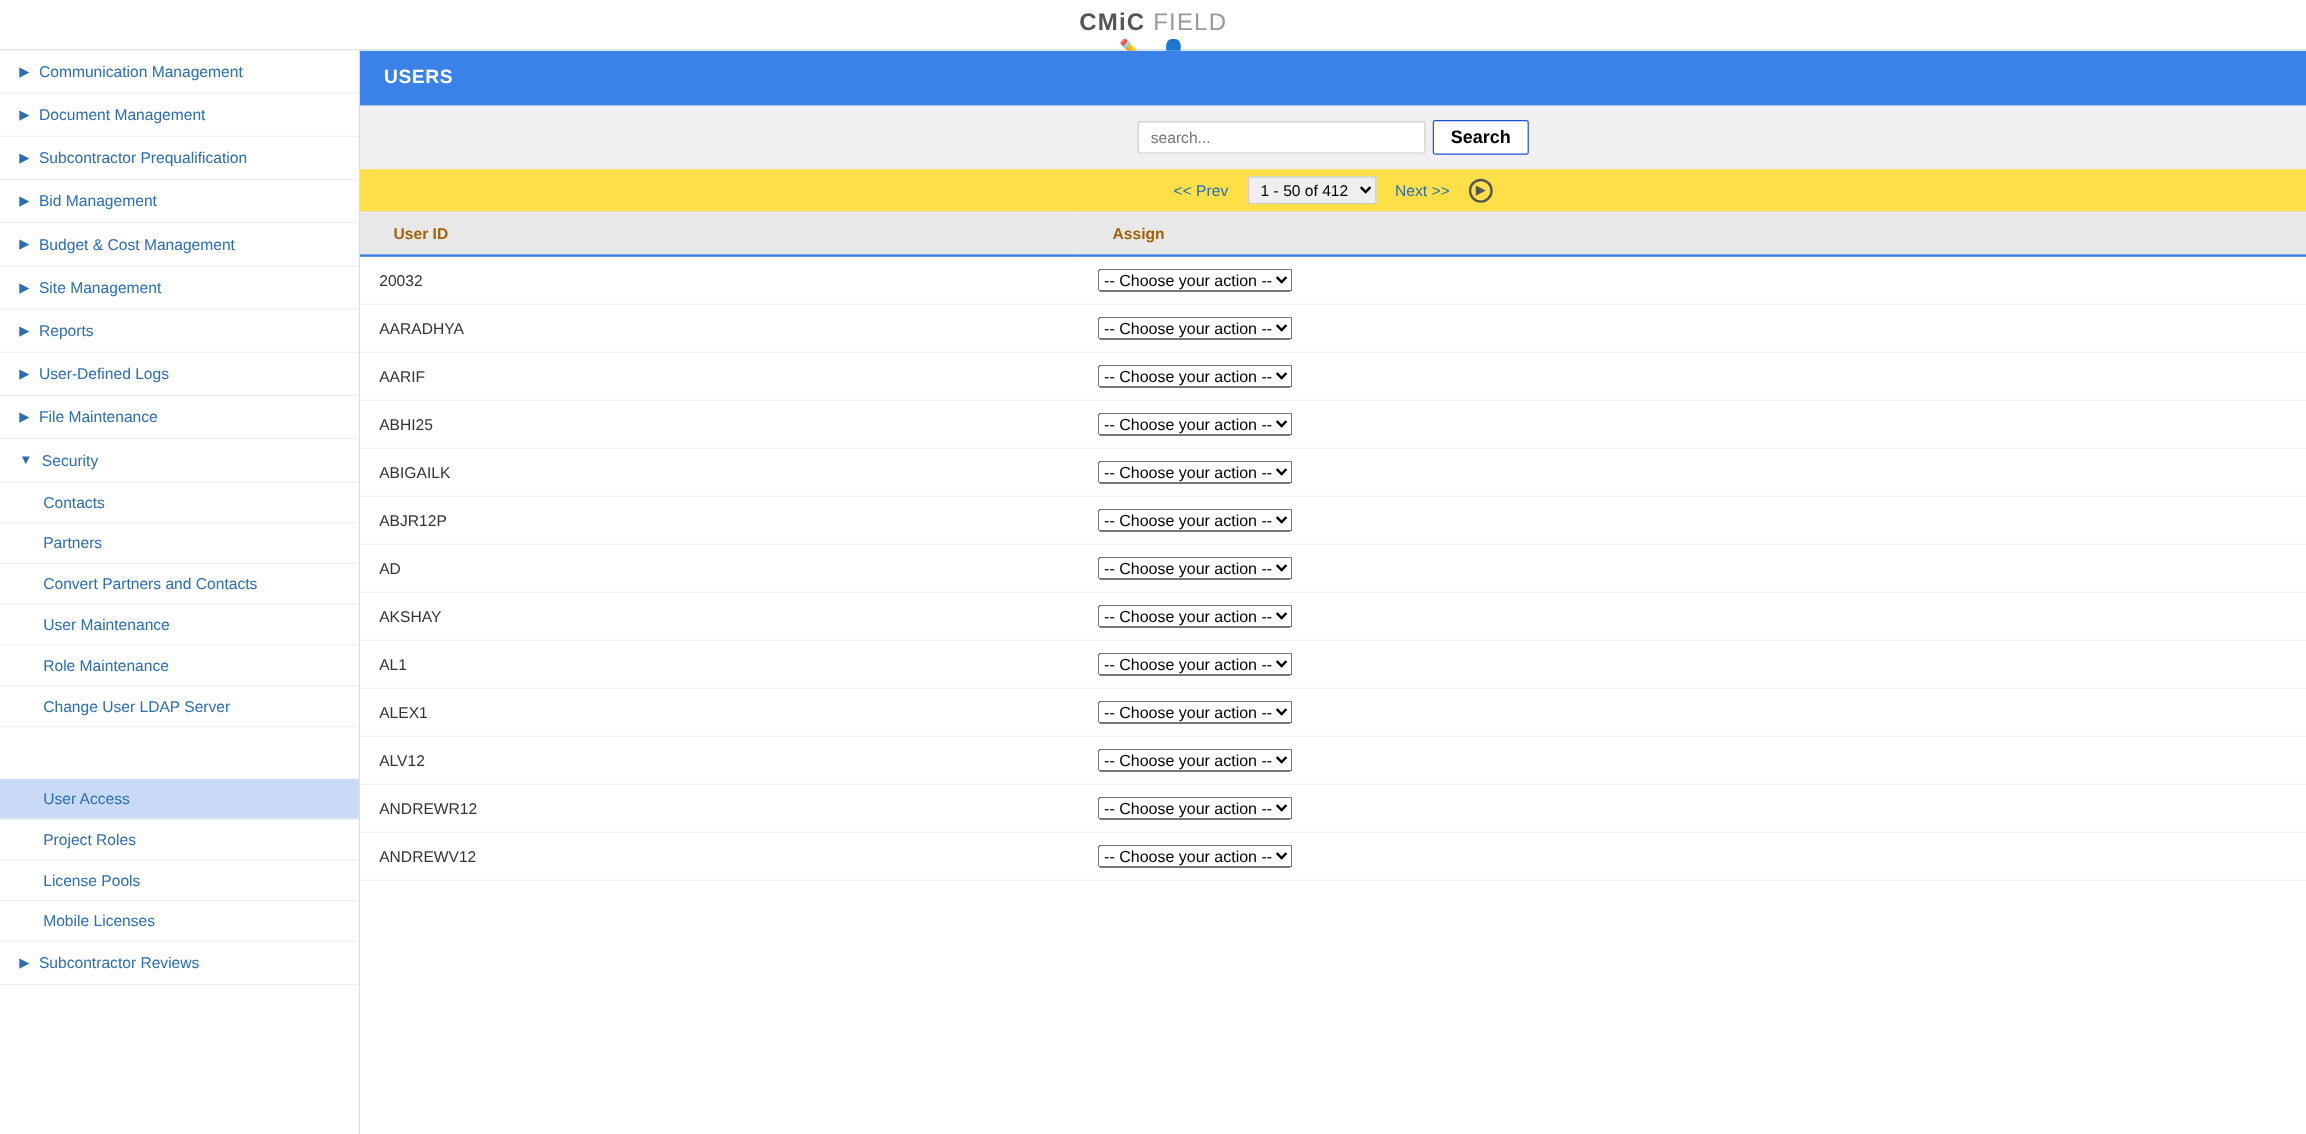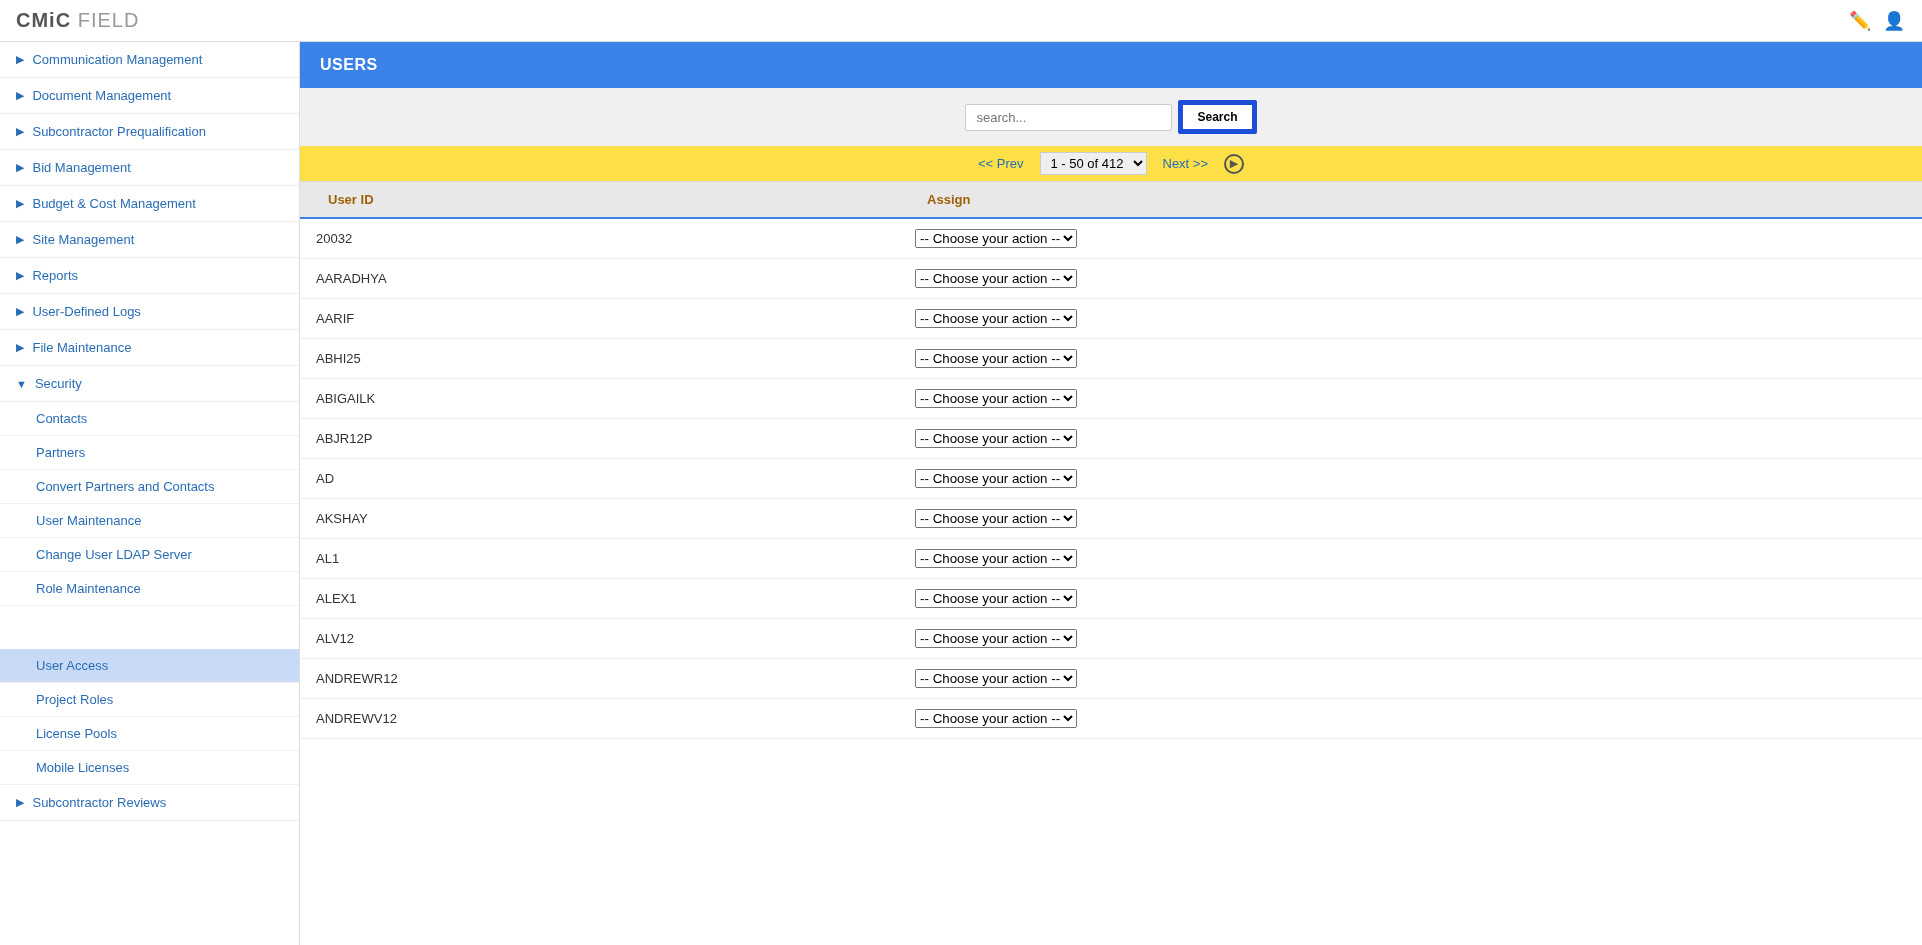--- a/index.html
+++ b/index.html
@@ -8,20 +8,21 @@
     
     .header {
       background: #fff;
       border-bottom: 1px solid #ddd;
       padding: 8px 16px;
       display: flex;
       align-items: center;
       justify-content: space-between;
       height: 42px;
       flex-shrink: 0;
+      flex-direction: column;
     }
     .header-logo {
       font-size: 20px;
       font-weight: bold;
       color: #555;
       letter-spacing: 1px;
     }
     .header-logo span { color: #999; font-weight: normal; }
     .header-icons { display: flex; gap: 12px; }
     .header-icon { font-size: 18px; color: #555; cursor: pointer; }
@@ -88,30 +89,30 @@
       align-items: center;
       justify-content: center;
       gap: 6px;
       flex-shrink: 0;
     }
     .search-input {
       padding: 5px 10px;
       border: 1px solid #ccc;
       border-radius: 2px;
       font-size: 13px;
-      width: 207px;
+      width: 240px;
       color: #999;
     }
     .search-button {
       padding: 5px 14px;
       background: #fff;
-      border: 5px solid #1d4ed8;
+      border: 1px solid #1d4ed8;
       border-radius: 2px;
       cursor: pointer;
-      font-size: 12px;
+      font-size: 15px;
       font-weight: bold;
     }
 
     
     .pagination {
       background: #fde047;
       padding: 6px 20px;
       display: flex;
       align-items: center;
       justify-content: center;
@@ -241,24 +242,24 @@
     <div class="sidebar-subitem">
       <span>Partners</span>
     </div>
     <div class="sidebar-subitem">
       <span>Convert Partners and Contacts</span>
     </div>
     <div class="sidebar-subitem">
       <span>User Maintenance</span>
     </div>
     <div class="sidebar-subitem">
+      <span>Role Maintenance</span>
+    </div>
+    <div class="sidebar-subitem">
       <span>Change User LDAP Server</span>
-    </div>
-    <div class="sidebar-subitem">
-      <span>Role Maintenance</span>
     </div>
     <div class="sidebar-subitem active">
       <span>User Access</span>
     </div>
     <div class="sidebar-subitem">
       <span>Project Roles</span>
     </div>
     <div class="sidebar-subitem">
       <span>License Pools</span>
     </div>

